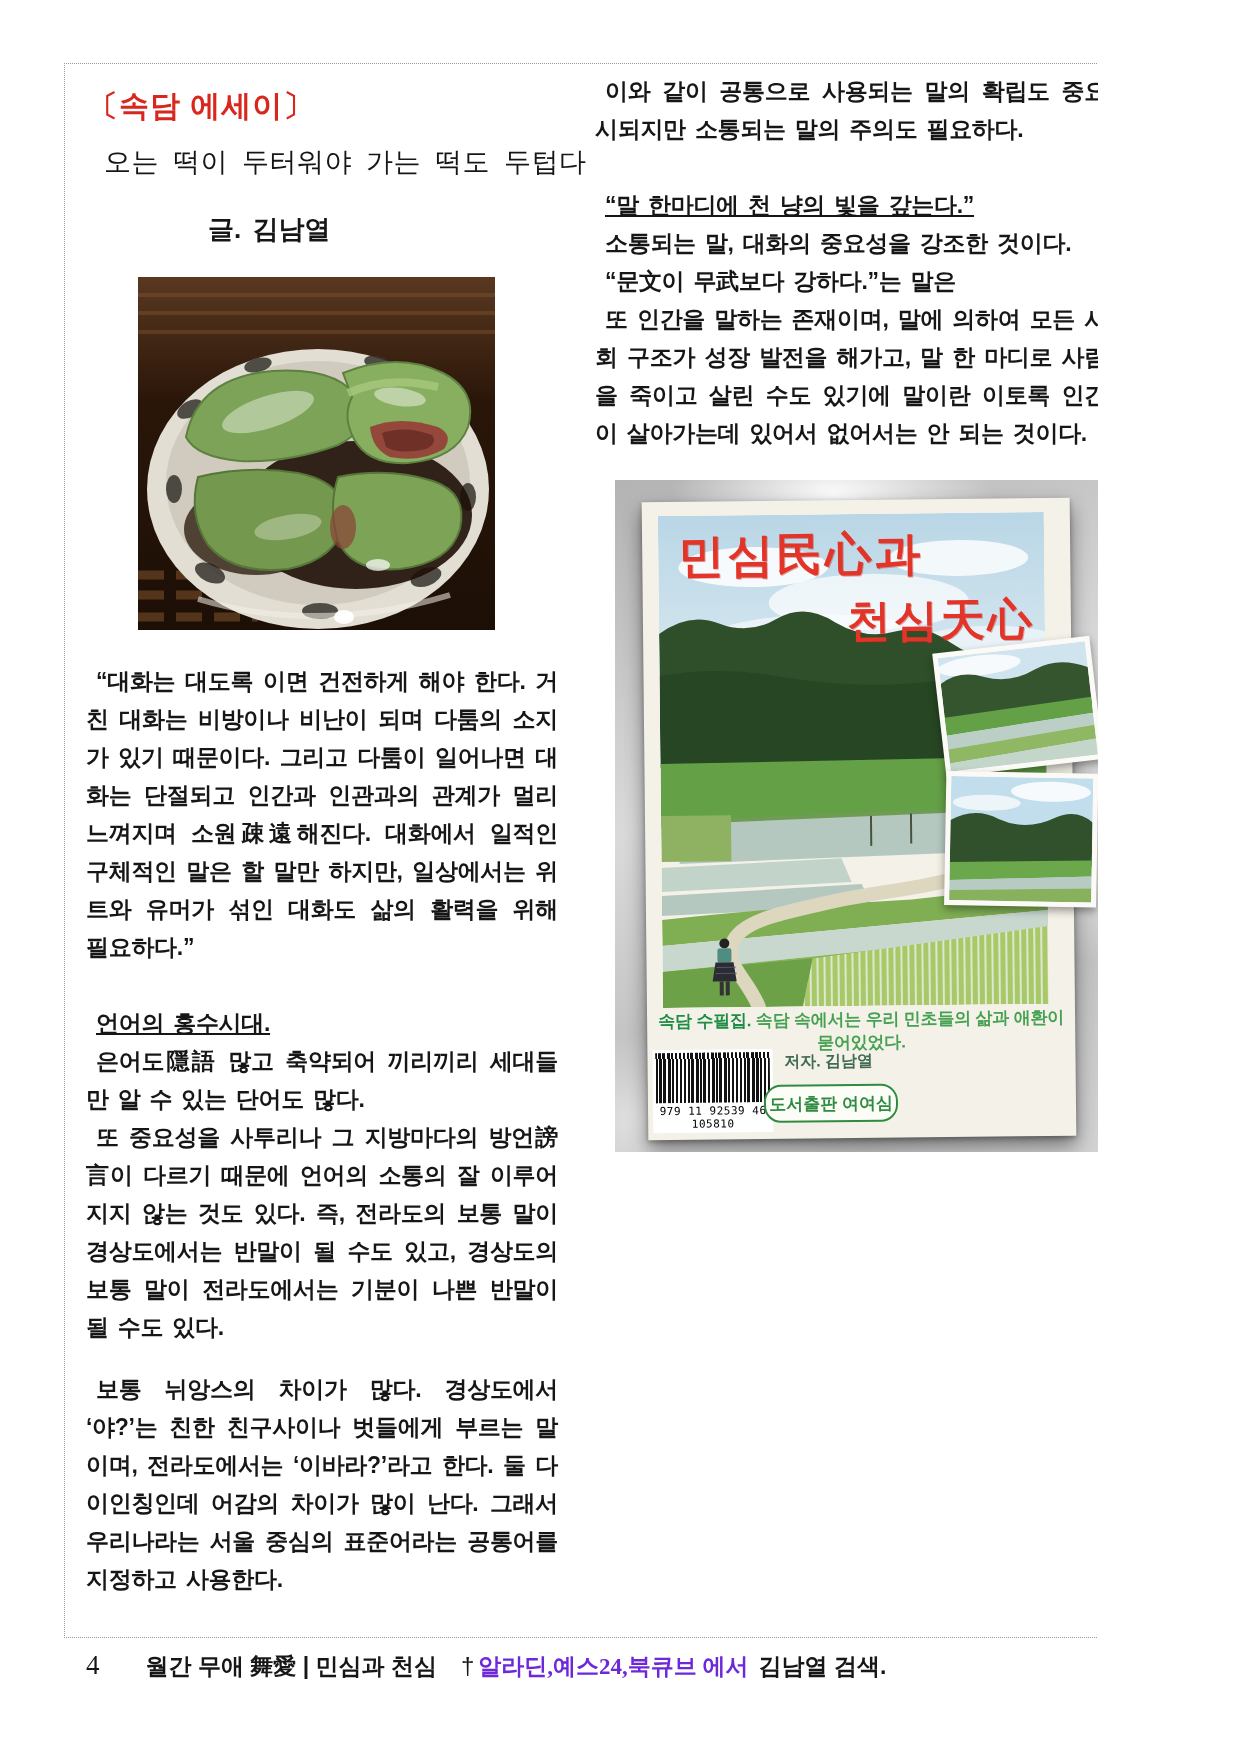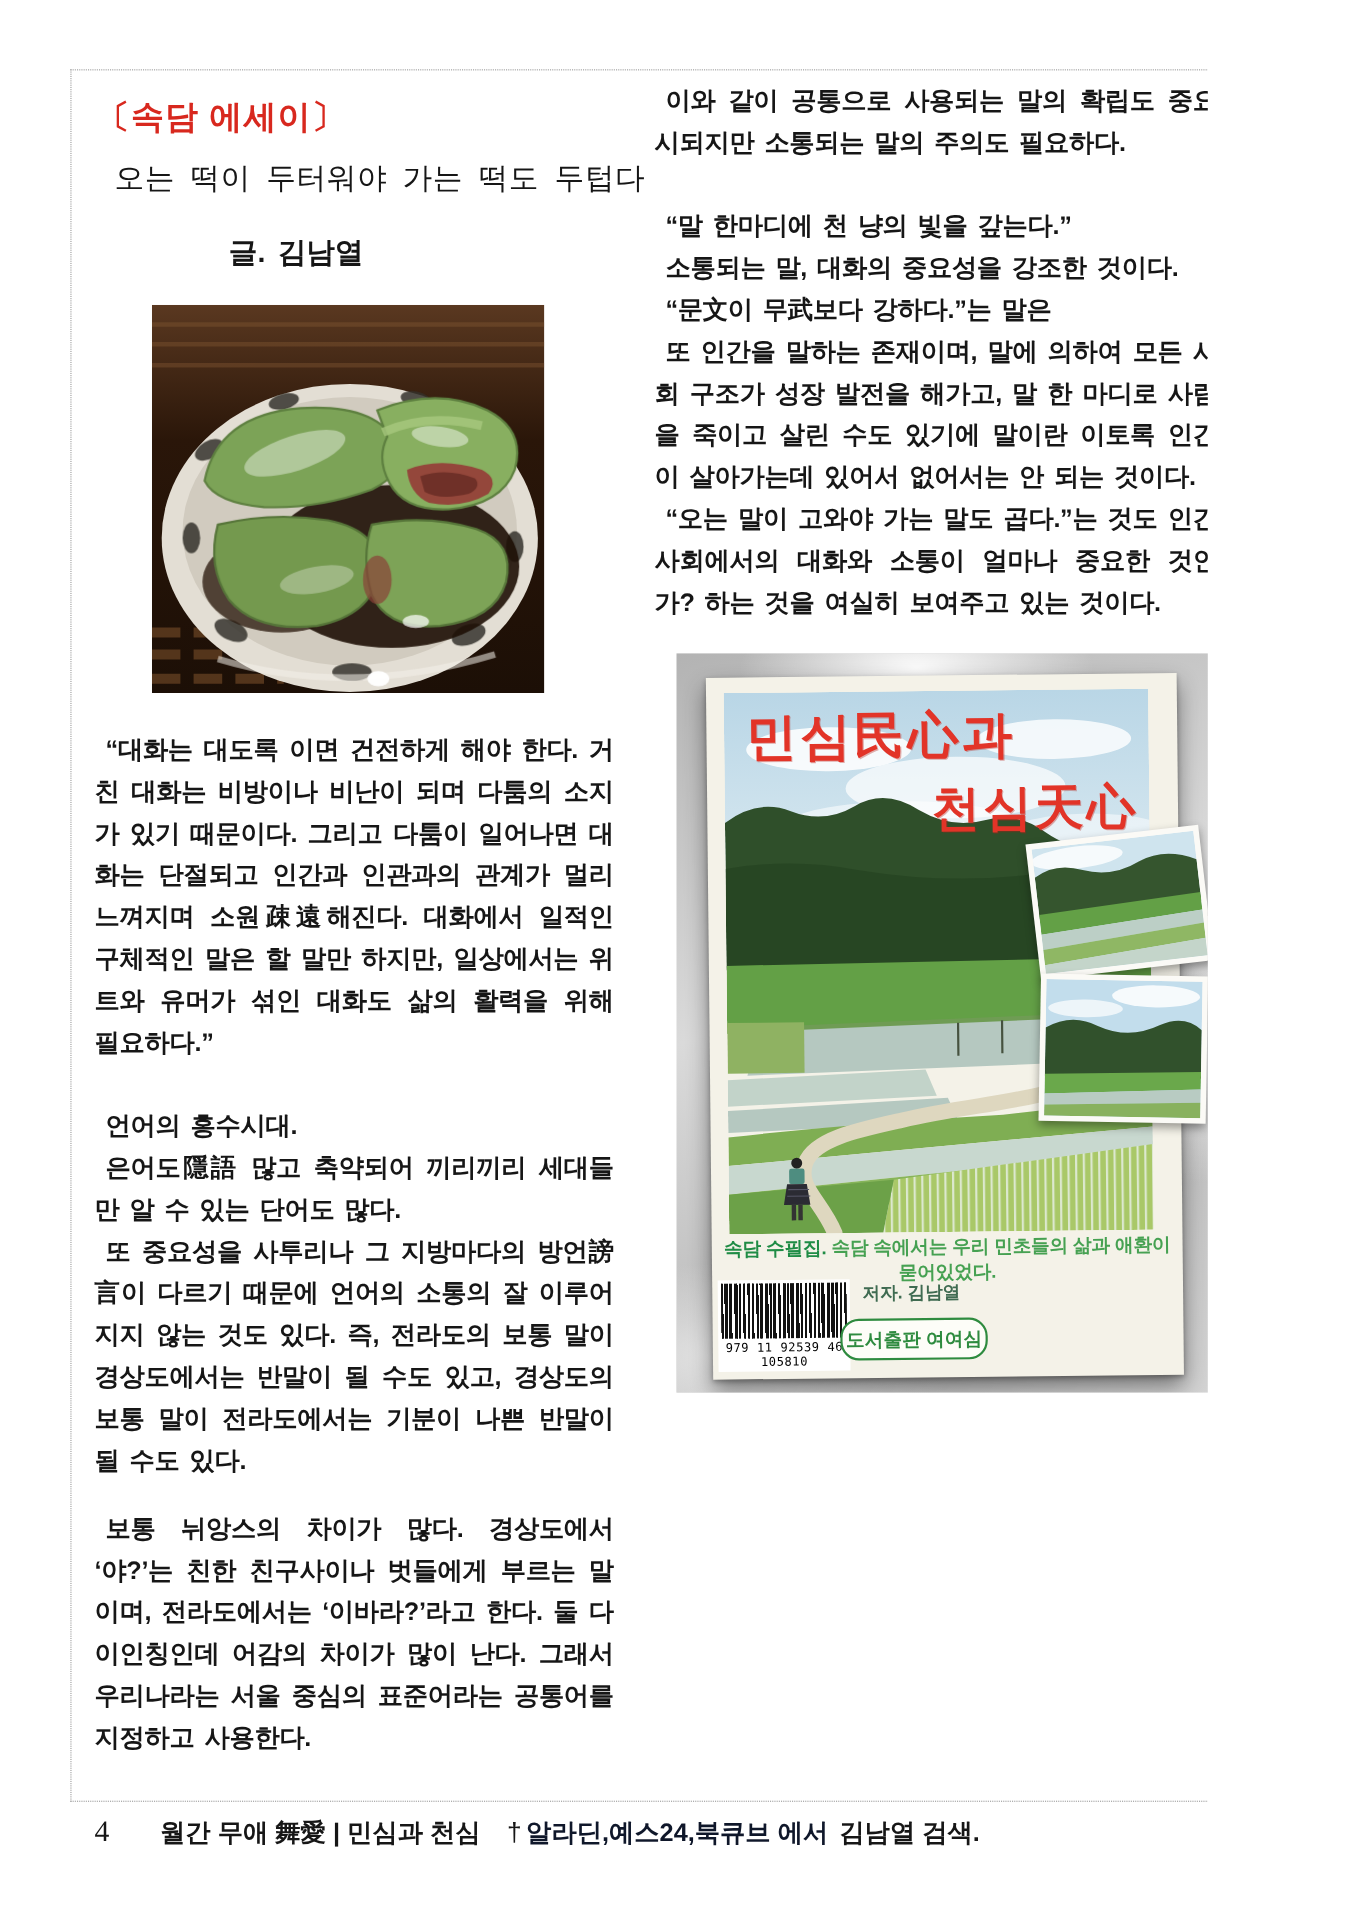--- a/index.html
+++ b/index.html
@@ -15,21 +15,21 @@
   .byline{position:absolute;left:208px;top:212px;font-size:26px;font-weight:700;word-spacing:4px;}
   
   .tteok{position:absolute;left:138px;top:277px;width:357px;height:353px;overflow:hidden;}
   .tteok svg{display:block;}
   
   .col{position:absolute;}
   .col-left{left:86px;top:662px;width:472px;}
   .col-right{left:595px;top:72px;width:512px;}
   .col p{margin:0;font-size:23px;line-height:38px;font-weight:700;text-align:justify;
          text-indent:10px;letter-spacing:-0.3px;word-spacing:3px;}
-  .gap38{margin-top:38px !important;}
+  .gap38{margin-top:38px !important;text-decoration:underline;}
   .gap24{margin-top:24px !important;}
   
   .book-shot{position:relative;width:485px;height:672px;margin-left:20px;margin-top:28px;
      overflow:hidden;
      background:
        radial-gradient(ellipse 230px 90px at 45% 2%, rgba(255,255,255,.95), rgba(255,255,255,0) 70%),
        radial-gradient(ellipse 260px 160px at 96% 55%, rgba(240,240,240,.85), rgba(240,240,240,0) 70%),
        radial-gradient(ellipse 300px 120px at 10% 95%, rgba(235,235,235,.8), rgba(235,235,235,0) 70%),
        linear-gradient(160deg,#b3b3b3,#dadada 42%,#bfbfbf 72%,#d3d3d3);}
   .cover{position:absolute;left:30px;top:20px;width:428px;height:638px;background:#f4f2e8;
@@ -61,21 +61,21 @@
   .publisher{position:absolute;left:116px;top:584px;width:130px;height:34px;
              border:2px solid #2e8b3f;border-radius:17px;color:#2e8b3f;font-size:17px;
              font-weight:700;display:flex;align-items:center;justify-content:center;
              background:#fdfdf8;}
   
   .footer{position:absolute;left:86px;top:1650px;display:flex;align-items:baseline;
           font-size:23px;font-weight:700;white-space:nowrap;}
   .page-num{font-size:27px;font-weight:400;font-family:"Liberation Serif",serif;
             margin-right:46px;}
   .dagger{margin-left:24px;font-weight:400;font-size:24px;}
-  .highlight{color:#0f172a;margin-left:4px;}
+  .highlight{color:#6d28d9;margin-left:4px;font-family:Liberation Serif, serif;}
   .suffix{margin-left:10px;}
 </style>
 </head>
 <body>
 
 <div class="page">
   <div class="frame"></div>
 
   <div class="category">〔속담 에세이〕</div>
   <div class="title">오는 떡이 두터워야 가는 떡도 두텁다</div>
@@ -136,21 +136,20 @@
     <p>또 중요성을 사투리나 그 지방마다의 방언謗言이 다르기 때문에 언어의 소통의 잘 이루어지지 않는 것도 있다. 즉, 전라도의 보통 말이 경상도에서는 반말이 될 수도 있고, 경상도의 보통 말이 전라도에서는 기분이 나쁜 반말이 될 수도 있다.</p>
     <p class="gap24">보통 뉘앙스의 차이가 많다. 경상도에서 ‘야?’는 친한 친구사이나 벗들에게 부르는 말이며, 전라도에서는 ‘이바라?’라고 한다. 둘 다 이인칭인데 어감의 차이가 많이 난다. 그래서 우리나라는 서울 중심의 표준어라는 공통어를 지정하고 사용한다.</p>
   </div>
 
   <div class="col col-right">
     <p>이와 같이 공통으로 사용되는 말의 확립도 중요시되지만 소통되는 말의 주의도 필요하다.</p>
     <p class="gap38">“말 한마디에 천 냥의 빛을 갚는다.”</p>
     <p>소통되는 말, 대화의 중요성을 강조한 것이다.</p>
     <p>“문文이 무武보다 강하다.”는 말은</p>
     <p>또 인간을 말하는 존재이며, 말에 의하여 모든 사회  구조가 성장 발전을 해가고, 말 한 마디로 사람을 죽이고 살린 수도 있기에 말이란 이토록 인간이 살아가는데 있어서 없어서는 안 되는 것이다.</p>
-    <p>“오는 말이 고와야 가는 말도 곱다.”는 것도 인간 사회에서의 대화와 소통이 얼마나 중요한 것인가? 하는 것을 여실히 보여주고 있는 것이다.</p>
 
     <div class="book-shot">
       <div class="cover">
         <div class="cover-photo">
           <svg width="386" height="492" viewBox="0 0 386 492" preserveAspectRatio="none">
             <defs>
               <linearGradient id="sky" x1="0" y1="0" x2="0" y2="1">
                 <stop offset="0" stop-color="#b9d6e6"></stop>
                   <stop offset="1" stop-color="#e8f2f6"></stop>
               </linearGradient>

